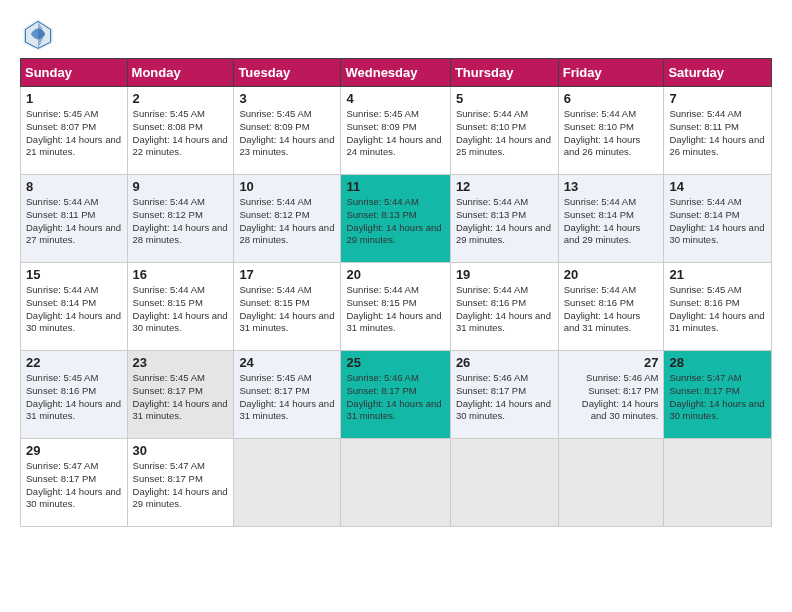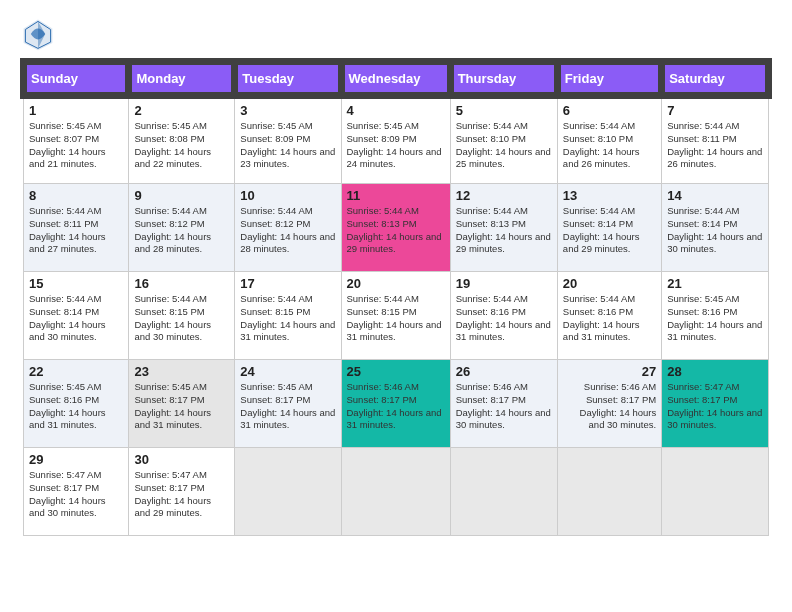--- a/index.html
+++ b/index.html
@@ -57,27 +57,27 @@
     .subtitle {
       font-size: 14px;
       color: #444;
     }
     .calendar {
       width: 100%;
       border-collapse: collapse;
       margin-top: 6px;
     }
     .calendar th {
-      background-color: #8b5cf6;
+      background-color: #be185d;
       color: #fff;
       font-size: 13px;
       font-weight: bold;
       padding: 6px 4px;
       text-align: left;
-      border: 7px solid #404040;
+      border: 1px solid #404040;
     }
     .calendar td {
       vertical-align: top;
       border: 1px solid #ccc;
       padding: 4px 5px;
       font-size: 10px;
       color: #333;
       background: #fff;
       width: 113px;
       height: 88px;
@@ -147,21 +147,21 @@
           <td><span class="day-num">3</span><span class="cell-text">Sunrise: 5:45 AM<br>Sunset: 8:09 PM<br>Daylight: 14 hours and 23 minutes.</span></td>
           <td><span class="day-num">4</span><span class="cell-text">Sunrise: 5:45 AM<br>Sunset: 8:09 PM<br>Daylight: 14 hours and 24 minutes.</span></td>
           <td><span class="day-num">5</span><span class="cell-text">Sunrise: 5:44 AM<br>Sunset: 8:10 PM<br>Daylight: 14 hours and 25 minutes.</span></td>
           <td><span class="day-num">6</span><span class="cell-text">Sunrise: 5:44 AM<br>Sunset: 8:10 PM<br>Daylight: 14 hours and 26 minutes.</span></td>
           <td><span class="day-num">7</span><span class="cell-text">Sunrise: 5:44 AM<br>Sunset: 8:11 PM<br>Daylight: 14 hours and 26 minutes.</span></td>
         </tr>
         <tr>
           <td style="background: rgb(238, 242, 248);"><span class="day-num">8</span><span class="cell-text">Sunrise: 5:44 AM<br>Sunset: 8:11 PM<br>Daylight: 14 hours and 27 minutes.</span></td>
           <td style="background: rgb(238, 242, 248);"><span class="day-num">9</span><span class="cell-text">Sunrise: 5:44 AM<br>Sunset: 8:12 PM<br>Daylight: 14 hours and 28 minutes.</span></td>
           <td style="background: rgb(238, 242, 248);"><span class="day-num">10</span><span class="cell-text">Sunrise: 5:44 AM<br>Sunset: 8:12 PM<br>Daylight: 14 hours and 28 minutes.</span></td>
-          <td style="background: #ec4899;"><span class="day-num">11</span><span class="cell-text">Sunrise: 5:44 AM<br>Sunset: 8:13 PM<br>Daylight: 14 hours and 29 minutes.</span></td>
+          <td style="background: #14b8a6;"><span class="day-num">11</span><span class="cell-text">Sunrise: 5:44 AM<br>Sunset: 8:13 PM<br>Daylight: 14 hours and 29 minutes.</span></td>
           <td style="background: rgb(238, 242, 248);"><span class="day-num">12</span><span class="cell-text">Sunrise: 5:44 AM<br>Sunset: 8:13 PM<br>Daylight: 14 hours and 29 minutes.</span></td>
           <td style="background: rgb(238, 242, 248);"><span class="day-num">13</span><span class="cell-text">Sunrise: 5:44 AM<br>Sunset: 8:14 PM<br>Daylight: 14 hours and 29 minutes.</span></td>
           <td style="background: rgb(238, 242, 248);"><span class="day-num">14</span><span class="cell-text">Sunrise: 5:44 AM<br>Sunset: 8:14 PM<br>Daylight: 14 hours and 30 minutes.</span></td>
         </tr>
         <tr>
           <td><span class="day-num">15</span><span class="cell-text">Sunrise: 5:44 AM<br>Sunset: 8:14 PM<br>Daylight: 14 hours and 30 minutes.</span></td>
           <td><span class="day-num">16</span><span class="cell-text">Sunrise: 5:44 AM<br>Sunset: 8:15 PM<br>Daylight: 14 hours and 30 minutes.</span></td>
           <td><span class="day-num">17</span><span class="cell-text">Sunrise: 5:44 AM<br>Sunset: 8:15 PM<br>Daylight: 14 hours and 31 minutes.</span></td>
           <td><span class="day-num">20</span><span class="cell-text">Sunrise: 5:44 AM<br>Sunset: 8:15 PM<br>Daylight: 14 hours and 31 minutes.</span></td>
           <td><span class="day-num">19</span><span class="cell-text">Sunrise: 5:44 AM<br>Sunset: 8:16 PM<br>Daylight: 14 hours and 31 minutes.</span></td>

